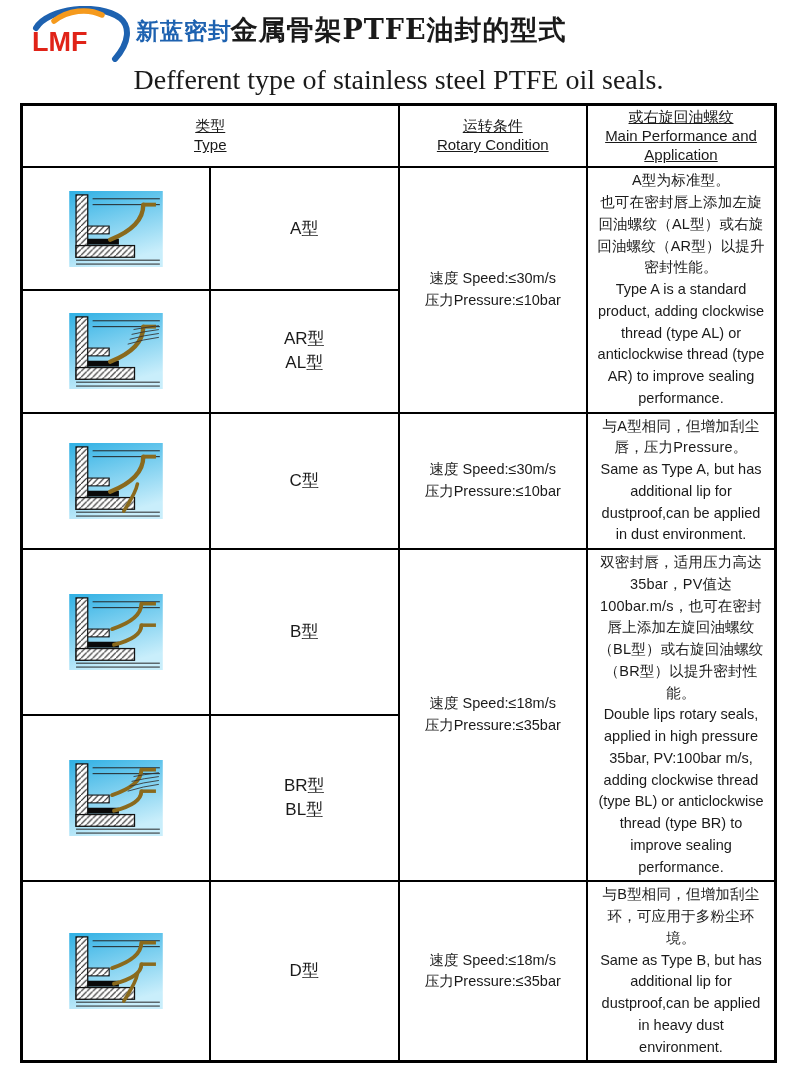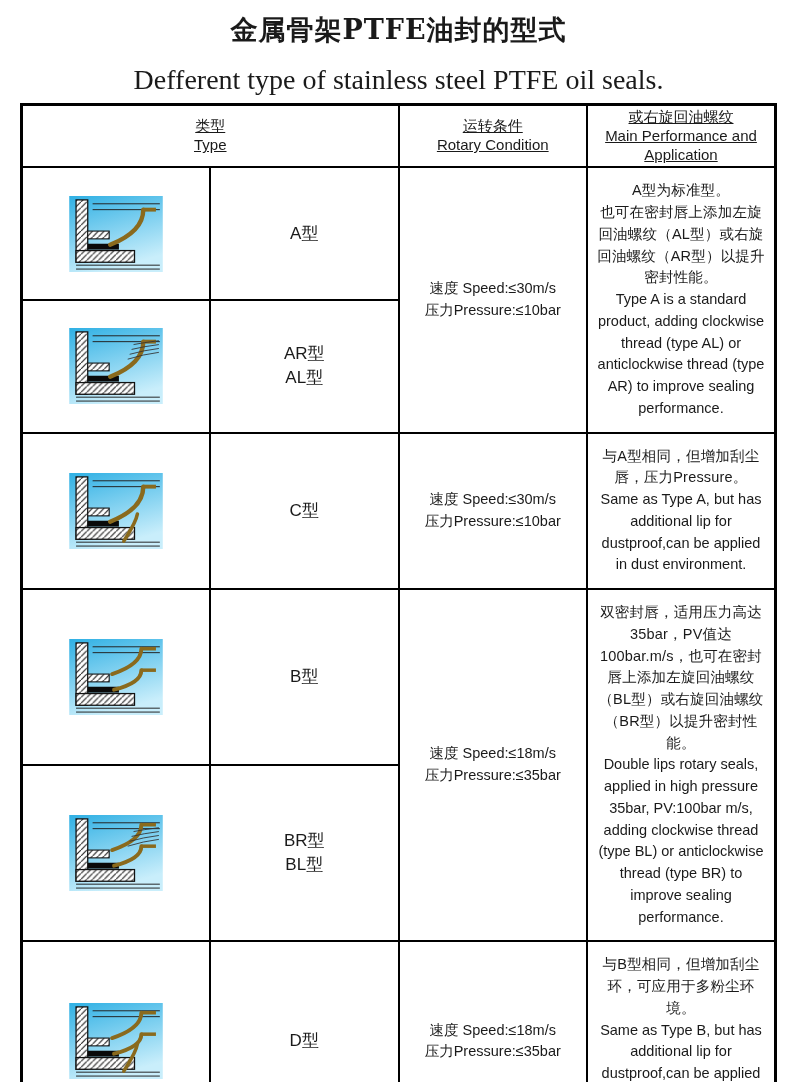--- a/index.html
+++ b/index.html
@@ -25,41 +25,49 @@
     border:3px solid #000;
   }
   .seal-table th,.seal-table td{border:2px solid #000;vertical-align:middle;}
   .seal-table thead tr{height:40px;text-decoration:underline;}
   .seal-table th{font-weight:normal;font-size:15px;line-height:1.25;padding:2px 0;}
   .seal-table tbody tr{height:85px;}
   .cell-img{width:115px;padding:4px 6px;}
   .seal-svg{width:96px;height:76px;display:block;margin:0 auto;}
   .cell-type{width:77px;text-align:center;font-size:17px;line-height:1.4;}
   .cell-cond{width:161px;text-align:center;font-size:14.5px;line-height:1.5;padding:19px;}
-  .cell-perf{width:404px;text-align:center;font-size:14.5px;line-height:1.5;padding:12px 7px;}
+  .cell-perf{width:404px;text-align:center;font-size:14.5px;line-height:1.5;padding:2px 7px;}
   .perf-zh{letter-spacing:0.2px;}
 </style>
 </head>
 <body>
 
 <svg width="0" height="0" style="position:absolute" aria-hidden="true">
   <defs>
     <linearGradient id="sealGrad" x1="0" y1="0" x2="0.35" y2="1">
       <stop offset="0" stop-color="#2fb0e4"></stop>
       <stop offset="1" stop-color="#c9eefb"></stop>
     </linearGradient>
     <pattern id="hatch" width="6" height="6" patternUnits="userSpaceOnUse">
       <rect width="6" height="6" fill="#ffffff"></rect>
       <path d="M0,6 L6,0" stroke="#222" stroke-width="1.2"></path>
     </pattern>
   </defs>
 </svg>
 
 <div class="page">
   <div class="header">
+    <div class="logo">
+      <svg width="128" height="56" viewBox="0 0 128 56">
+        <path d="M18,22 C30,2 80,-4 102,12 C112,20 112,36 97,53" fill="none" stroke="#1e62b0" stroke-width="6" stroke-linecap="round"></path>
+        <path d="M36,15 C50,4 70,2 84,9" fill="none" stroke="#f59a1d" stroke-width="5.5" stroke-linecap="round"></path>
+        <text x="14" y="45" font-size="27" font-weight="bold" fill="#e02318" font-family="Liberation Sans, sans-serif">LMF</text>
+      </svg>
+      <span class="logo-brand">新蓝密封</span>
+    </div>
     <div class="title-zh">金属骨架PTFE油封的型式</div>
     <div class="title-en">Defferent type of stainless steel PTFE oil seals.</div>
   </div>
 
   <table class="seal-table">
     <thead>
       <tr>
         <th colspan="2">
           <div>类型</div>
           <div>Type</div>

